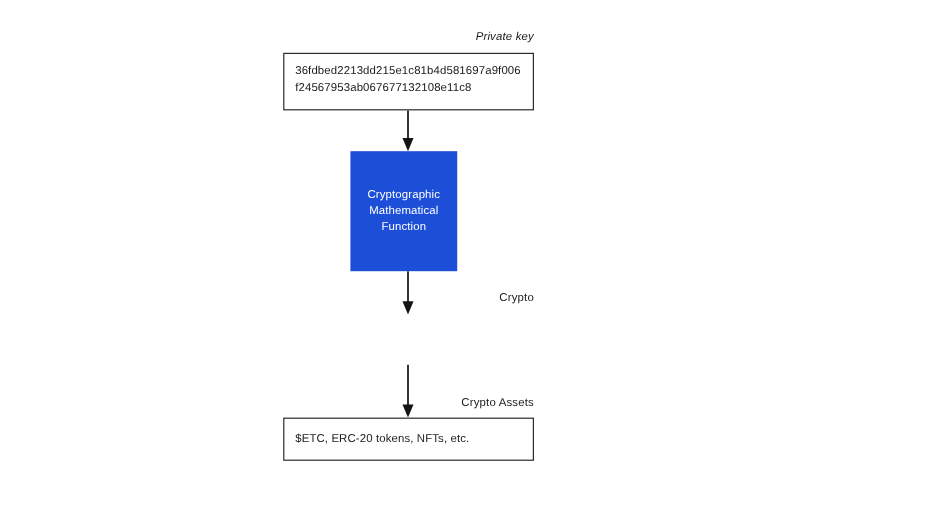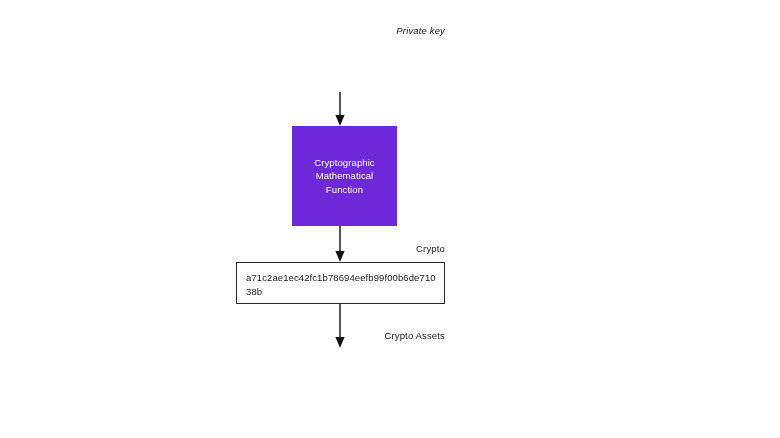--- a/index.html
+++ b/index.html
@@ -84,50 +84,53 @@
 
   
 </style>
 </head>
 <body>
 
 <div id="canvas">
 
   <div class="caption" style="right:335px; top:25px;font-style:italic;">Private key</div>
 
+  <div class="node" style="left:236px; top:44px; width:209px; height:48px;">
+    <div class="node-text">36fdbed2213dd215e1c81b4d581697a9f006f24567953ab067677132108e11c8</div>
+  </div>
 
   <div class="connector" style="left:333px; top:92px; width:14px; height:34px;">
     <svg width="14" height="34" viewBox="0 0 14 34" aria-hidden="true">
       <line x1="7" y1="0" x2="7" y2="26" stroke="#2b2b2b" stroke-width="1.6"></line>
       <polygon points="7,34 2.4,23 11.6,23" fill="#141414"></polygon>
     </svg>
   </div>
 
-  <div class="process" style="left:292px; top:126px; width:105px; height:100px; background:#6d28d9;">
+  <div class="process" style="left:292px; top:126px; width:89px; height:100px; background:#1d4ed8;">
     <div class="process-text">Cryptographic
 Mathematical
 Function</div>
   </div>
 
   <div class="connector" style="left:333px; top:226px; width:14px; height:36px;">
     <svg width="14" height="36" viewBox="0 0 14 36" aria-hidden="true">
       <line x1="7" y1="0" x2="7" y2="28" stroke="#2b2b2b" stroke-width="1.6"></line>
       <polygon points="7,36 2.4,25 11.6,25" fill="#141414"></polygon>
     </svg>
   </div>
 
   <div class="caption" style="right:335px; top:243px;">Crypto</div>
 
-  <div class="node" style="left:236px; top:262px; width:209px; height:42px;">
-    <div class="node-text">a71c2ae1ec42fc1b78694eefb99f00b6de71038b</div>
-  </div>
 
   <div class="connector" style="left:333px; top:304px; width:14px; height:44px;">
     <svg width="14" height="44" viewBox="0 0 14 44" aria-hidden="true">
       <line x1="7" y1="0" x2="7" y2="36" stroke="#2b2b2b" stroke-width="1.6"></line>
       <polygon points="7,44 2.4,33 11.6,33" fill="#141414"></polygon>
     </svg>
   </div>
 
   <div class="caption" style="right:335px; top:330px;text-align:right;">Crypto Assets</div>
 
+  <div class="node" style="left:236px; top:348px; width:209px; height:36px;">
+    <div class="node-text" style="top:10px; word-break:normal;">$ETC, ERC-20 tokens, NFTs, etc.</div>
+  </div>
 
 </div>
 
 </body></html>

